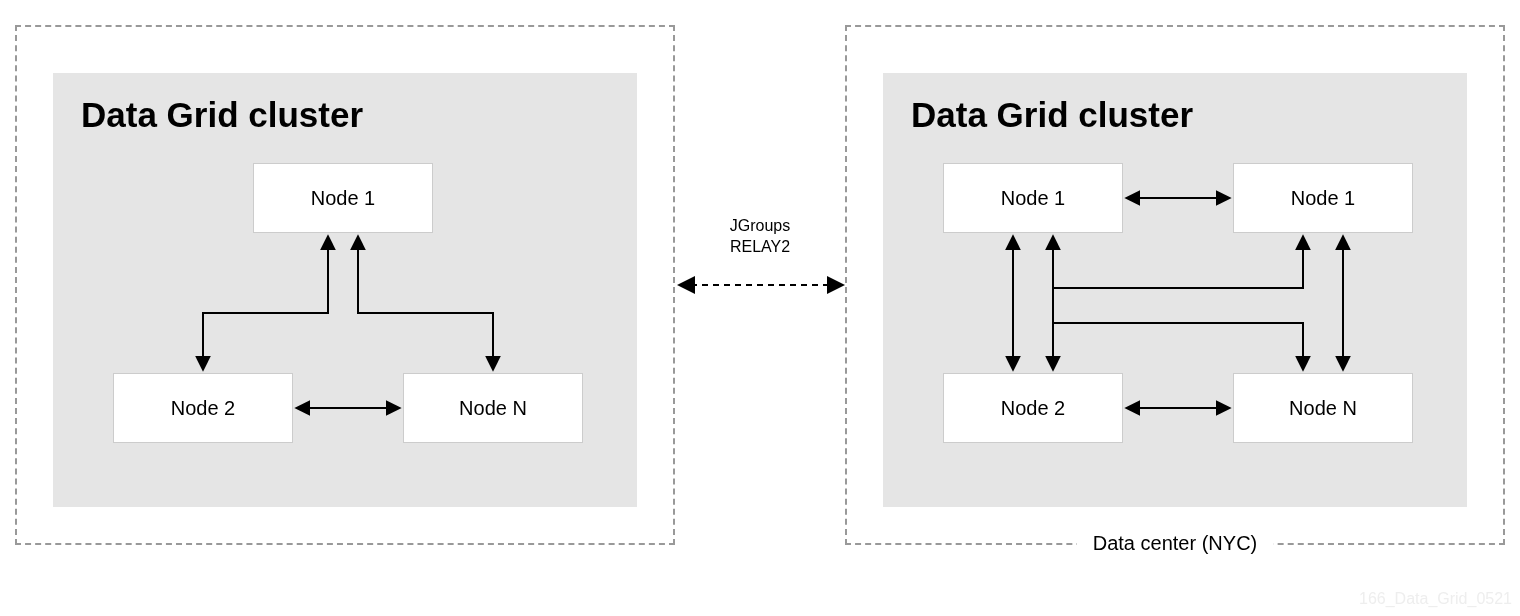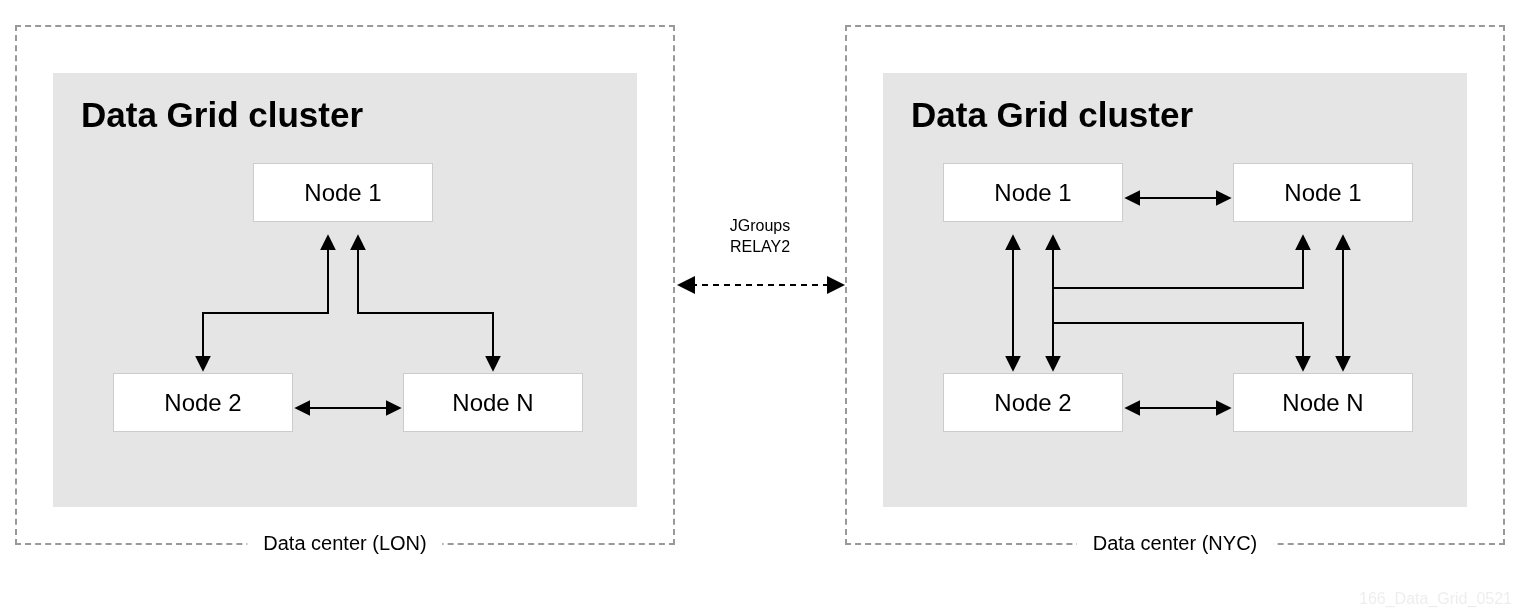--- a/index.html
+++ b/index.html
@@ -48,25 +48,25 @@
       top: 22px;
       left: 28px;
       font-size: 35px;
       font-weight: 700;
     }
     .node {
       position: absolute;
       background: #fff;
       border: 1px solid #ccc;
       width: 180px;
-      height: 59px;
+      height: 70px;
       display: flex;
       align-items: center;
       justify-content: center;
-      font-size: 24px;
+      font-size: 20px;
     }
     svg.overlay {
       position: absolute;
       left: 0; top: 0;
       pointer-events: none;
     }
     .relay-label {
       position: absolute;
       top: 200px;
       left: 50%;
@@ -83,21 +83,20 @@
       color: #eee;
       font-size: 16px;
     }
   </style>
 </head>
 <body>
 
 <div class="canvas">
 
   <div class="dc left">
-    <div class="dc-label">Data center (LON)</div>
     <div class="cluster">
       <div class="cluster-title">Data Grid cluster</div>
       <div class="node" style="left:200px; top:90px;">
           <span>Node 1</span>
         </div>
       <div class="node" style="left:60px; top:300px;">
           <span>Node 2</span>
         </div>
       <div class="node" style="left:350px; top:300px;">
           <span>Node N</span>

